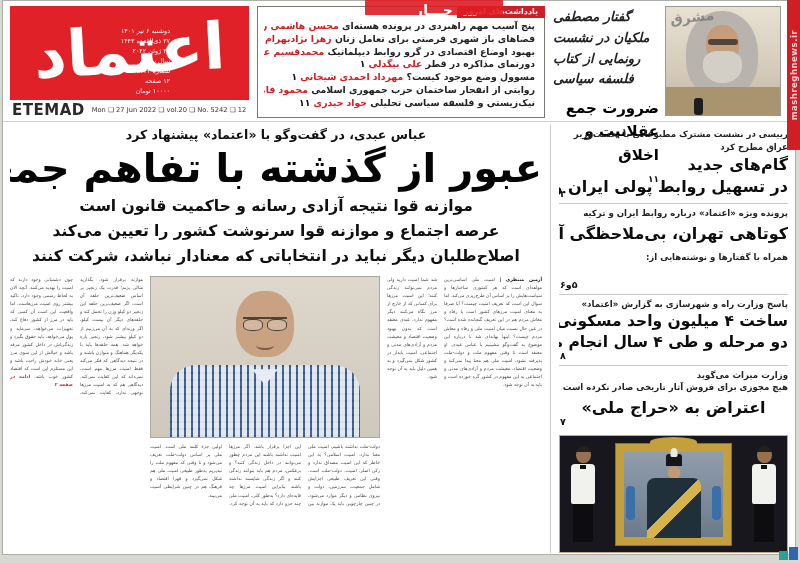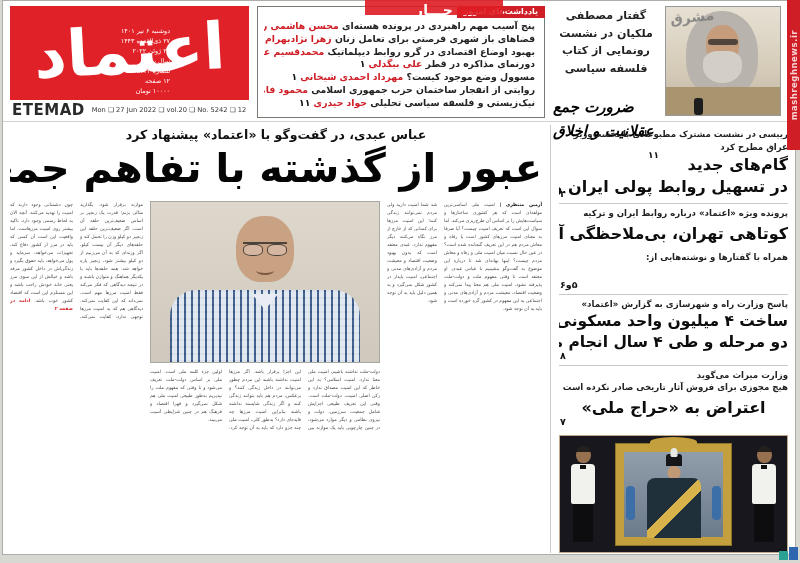--- a/index.html
+++ b/index.html
@@ -13,22 +13,22 @@
   .mal-block{width:228px;display:flex;direction:rtl;gap:6px;flex-shrink:0;}
   .mal-photo{width:114px;height:108px;flex-shrink:0;border:1px solid #999;position:relative;overflow:hidden;background:linear-gradient(180deg,#e7e1d4 0%,#d4cab7 60%,#bfb4a0 100%);}
   .mp-hair{position:absolute;left:20px;top:4px;width:72px;height:86px;background:#b8b4ad;border-radius:48% 48% 42% 42%;}
   .mp-face{position:absolute;left:40px;top:18px;width:33px;height:40px;background:#c59c7c;border-radius:46%;}
   .mp-glasses{position:absolute;left:42px;top:32px;width:30px;height:6px;background:rgba(40,40,40,.75);border-radius:3px;}
   .mp-beard{position:absolute;left:37px;top:44px;width:39px;height:32px;background:#d4cfc6;border-radius:40% 40% 55% 55%;}
   .mp-jacket{position:absolute;left:0;bottom:0;width:100%;height:28px;background:#a8956f;}
   .mp-mic{position:absolute;left:28px;bottom:0;width:9px;height:17px;background:#1d1d1d;border-radius:3px;}
   .mp-brand{position:absolute;top:2px;left:4px;color:rgba(125,125,125,.85);font-weight:bold;font-size:14px;transform:rotate(-6deg);}
   .mal-text{flex:1;padding-top:1px;}
-  .mal-kicker{font-size:11px;font-weight:bold;color:#222;text-align:center;line-height:1.6;}
-  .mal-title{margin-top:19px;font-size:15px;font-weight:800;color:#000;text-align:left;line-height:1.55;font-style:italic;}
+  .mal-kicker{font-size:13px;font-weight:bold;color:#222;text-align:left;line-height:1.6;font-style:italic;}
+  .mal-title{margin-top:7px;font-size:15px;font-weight:800;color:#000;text-align:right;line-height:1.55;}
   .mal-page{font-size:9px;font-weight:bold;color:#111;margin-top:7px;text-align:right;}
 
   
   .notes-box{width:288px;flex-shrink:0;position:relative;border:1px solid #7a7a74;box-sizing:border-box;padding:13px 9px 2px 6px;}
   .notes-label{position:absolute;top:-1px;right:-1px;background:#d01e26;color:#fff;font-size:8px;font-weight:bold;padding:1px 7px 2px;}
   .note-row{font-size:9.3px;font-weight:bold;color:#222;text-align:right;line-height:1.38;white-space:nowrap;overflow:hidden;}
   .note-author{color:#d01e26;}
   .note-page{color:#111;}
 
   
@@ -217,20 +217,25 @@
             <div class="ap-uniform"></div>
             <div class="ap-chair l"></div>
             <div class="ap-chair r"></div>
           </div>
         </div>
       </div>
 
       <div class="lead">
         <div class="lead-kicker">عباس عبدی، در گفت‌وگو با «اعتماد» پیشنهاد کرد</div>
         <div class="lead-h1">عبور از گذشته با تفاهم جمعی</div>
+        <div>
+          <div class="lead-sub">موازنه قوا نتیجه آزادی رسانه و حاکمیت قانون است</div>
+          <div class="lead-sub">عرصه اجتماع و موازنه قوا سرنوشت کشور را تعیین می‌کند</div>
+          <div class="lead-sub">اصلاح‌طلبان دیگر نباید در انتخاباتی که معنادار نباشد، شرکت کنند</div>
+        </div>
 
         <div class="lead-body">
           <div class="bcol bc1">
             <span class="byline">آرمین منتظری |</span>
             <span>امنیت ملی اساسی‌ترین مولفه‌ای است که هر کشوری ساختارها و سیاست‌هایش را بر اساس آن طرح‌ریزی می‌کند. اما سوال این است که تعریف امنیت چیست؟ آیا صرفا به معنای امنیت مرزهای کشور است یا رفاه و معاش مردم هم در این تعریف گنجانده شده است؟ در عین حال نسبت میان امنیت ملی و رفاه و معاش مردم چیست؟ اینها بهانه‌ای شد تا درباره این موضوع به گفت‌وگو بنشینیم با عباس عبدی. او معتقد است تا وقتی مفهوم ملت و دولت-ملت پذیرفته نشود، امنیت ملی هم معنا پیدا نمی‌کند و وضعیت اقتصاد، معیشت مردم و آزادی‌های مدنی و اجتماعی به این مفهوم در کشور گره خورده است و باید به آن توجه شود.</span>
           </div>
           <div class="bcol bc2">
             <span>شد شما امنیت دارید ولی مردم نمی‌توانند زندگی کنند؛ این امنیت مرزها برای کسانی که از خارج از مرز نگاه می‌کنند دیگر مفهوم ندارد. عبدی معتقد است که بدون بهبود وضعیت اقتصاد و معیشت مردم و آزادی‌های مدنی و اجتماعی، امنیت پایدار در کشور شکل نمی‌گیرد و به همین دلیل باید به آن توجه شود.</span>
           </div>
           <div class="bmid">

